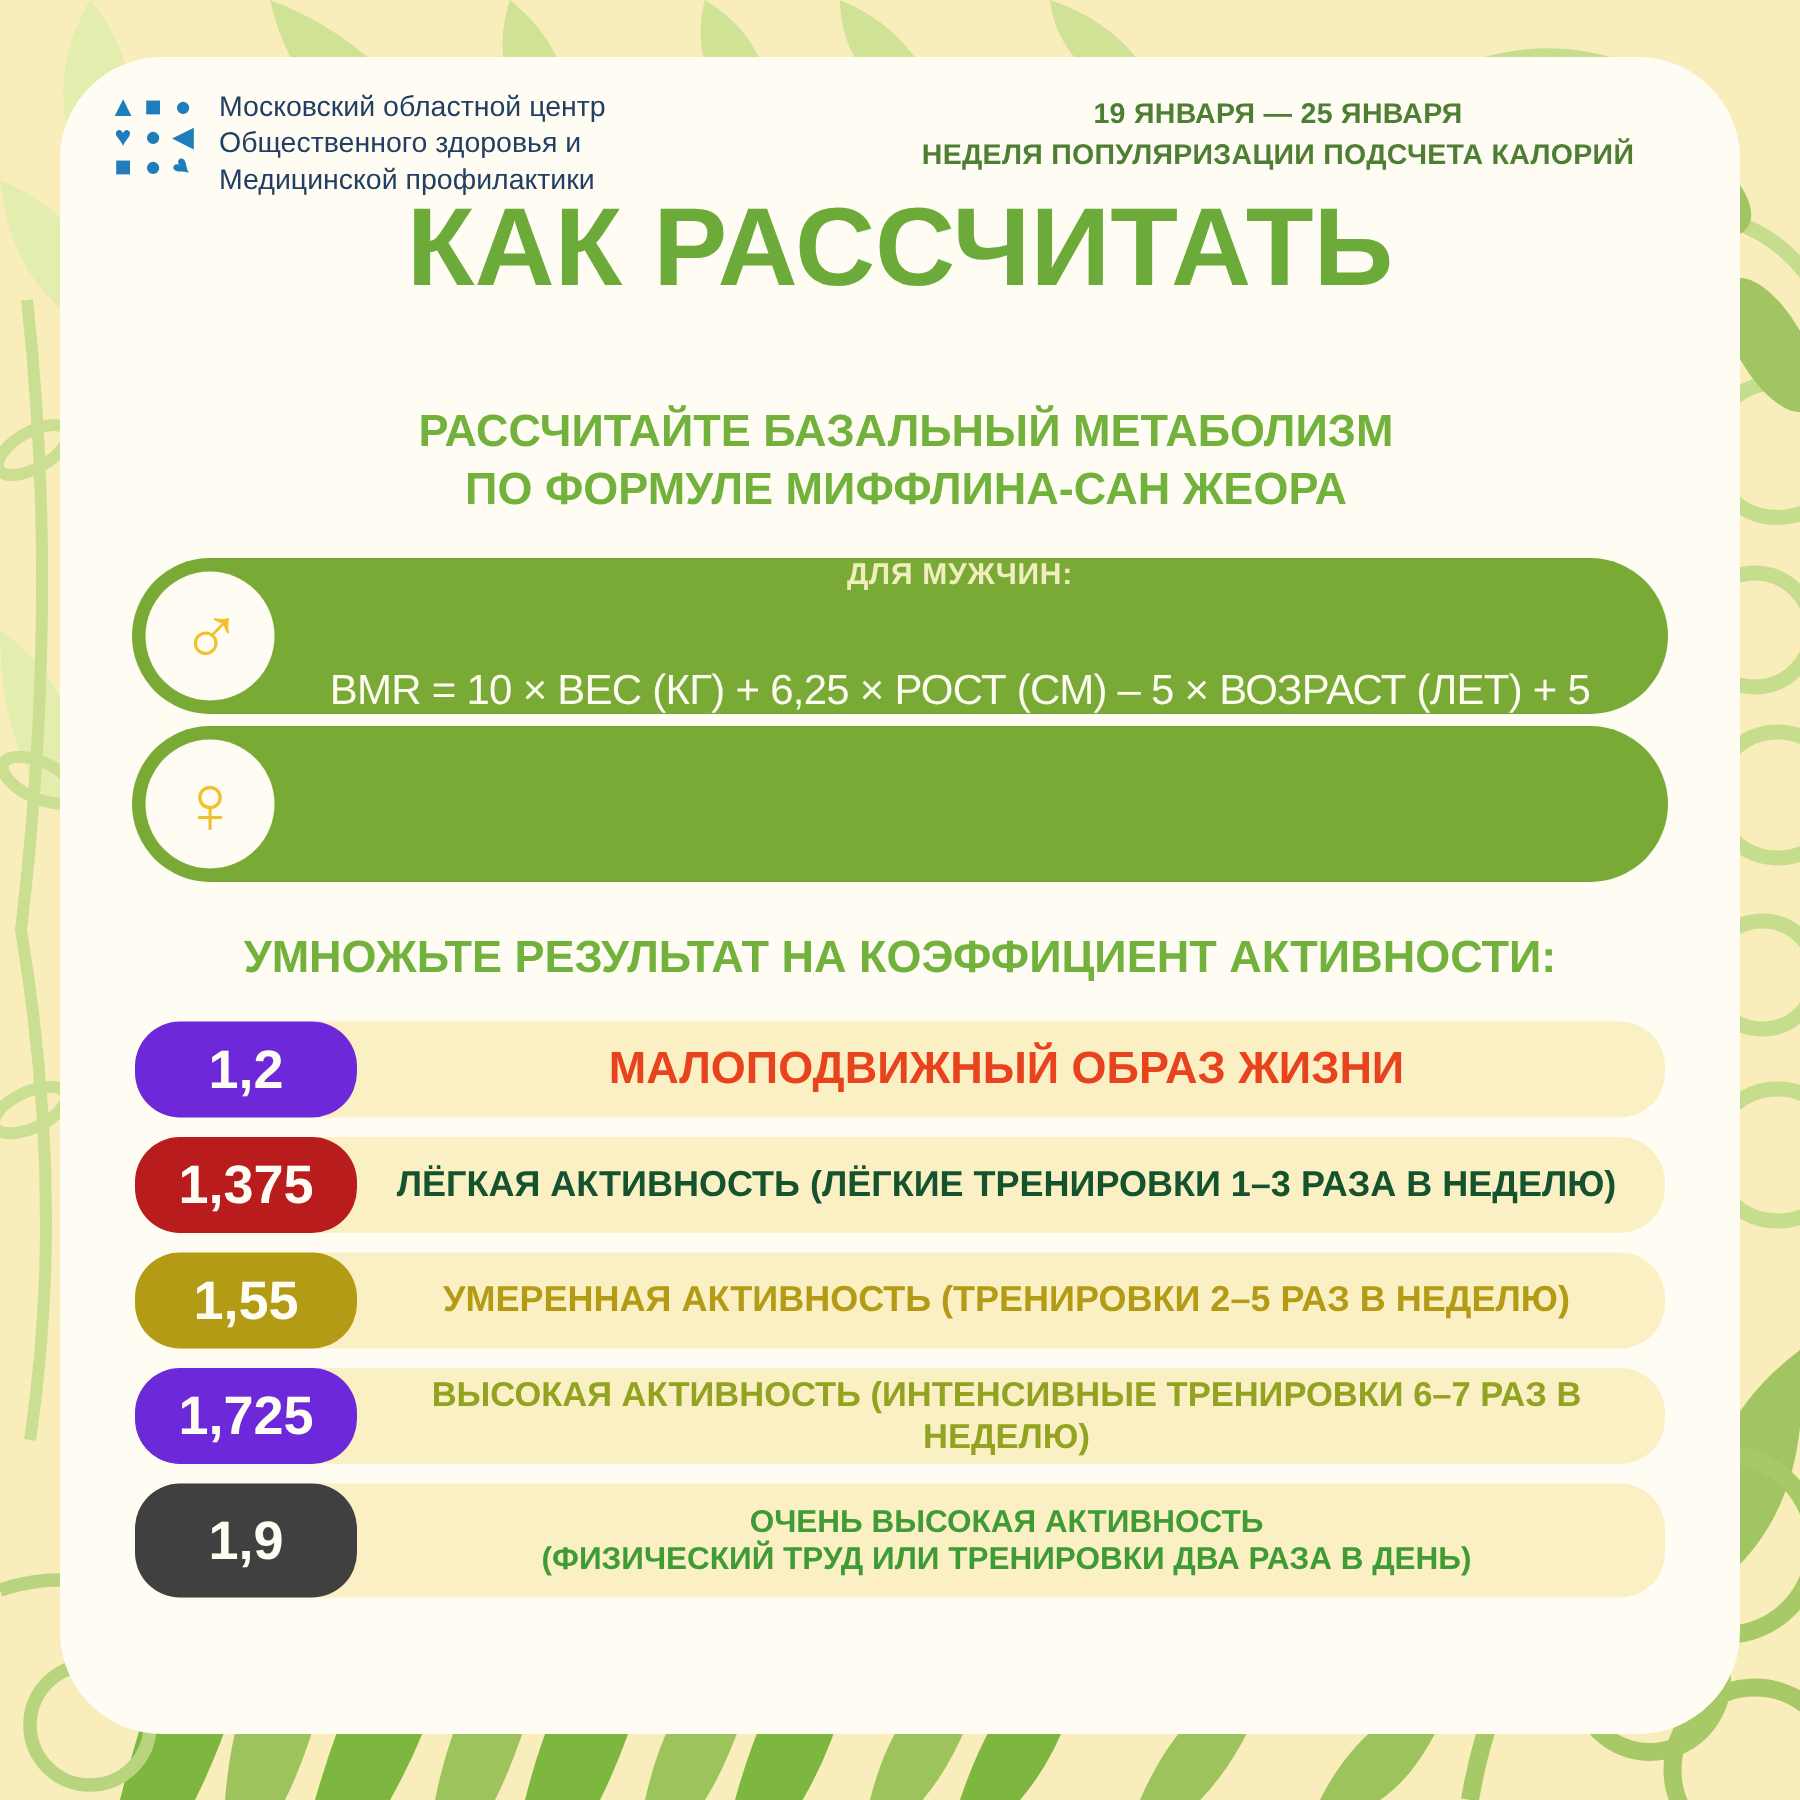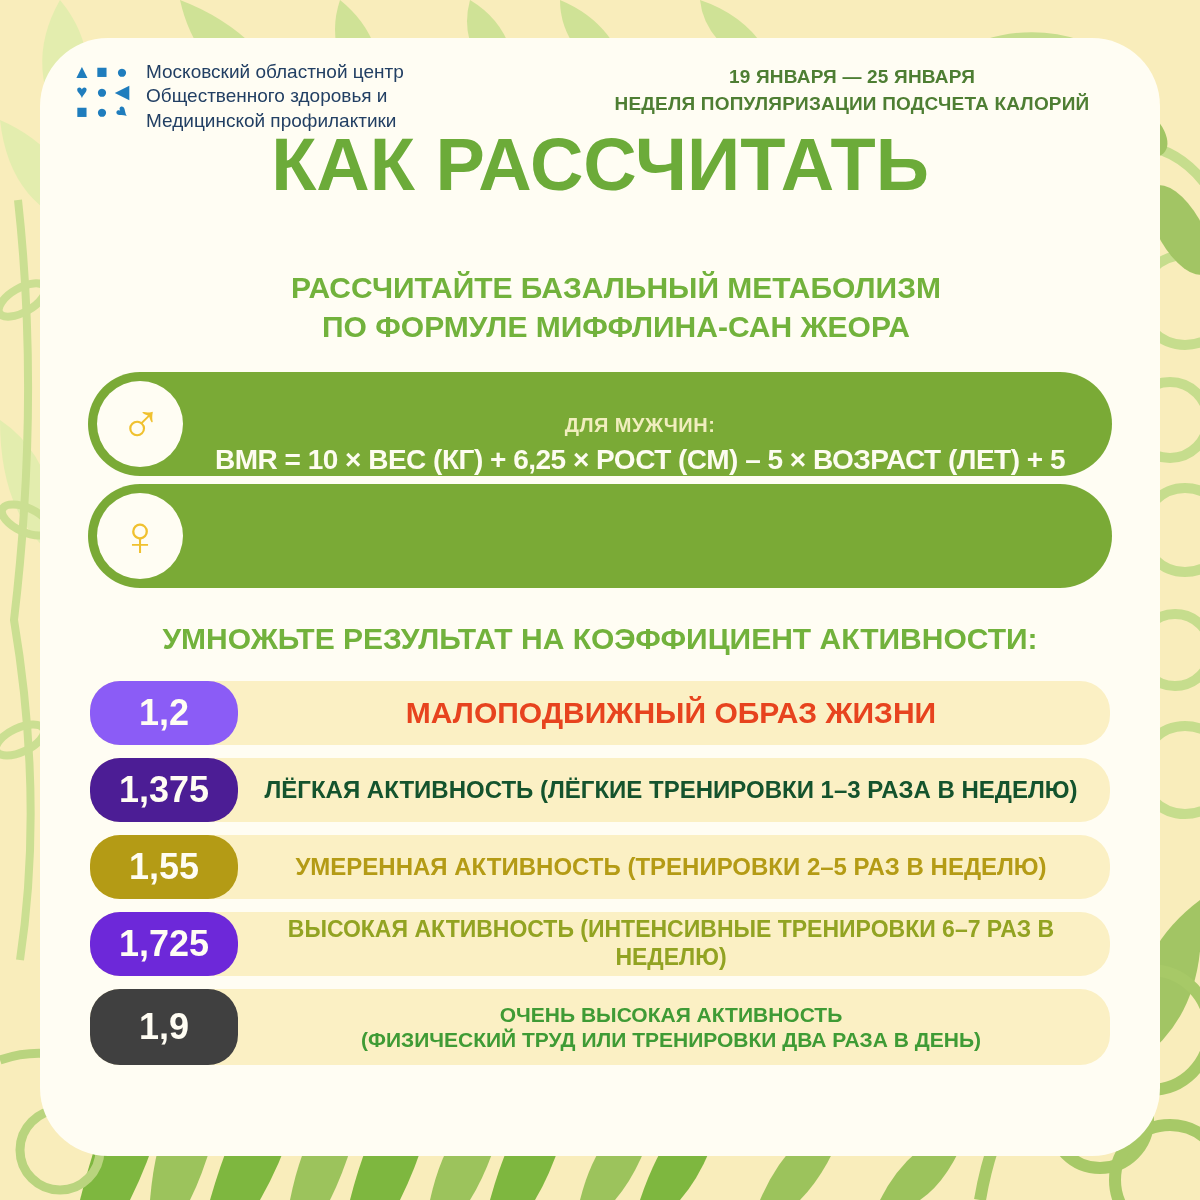--- a/index.html
+++ b/index.html
@@ -18,53 +18,53 @@
   .logo-grid span{width:20px;height:20px;font-size:19px;line-height:20px;text-align:center;
                   color:#1f7dbd;display:block;}
   .logo-grid span:nth-child(9){transform:rotate(-50deg);}
   .logo-text{margin-left:14px;font-size:19px;line-height:1.28;font-weight:500;color:#223f63;}
   .week-block{margin-left:auto;width:560px;text-align:center;font-size:19px;font-weight:700;
               color:#4e7e33;line-height:1.4;padding-top:4px;letter-spacing:.2px;}
 
   
   .title{position:absolute;top:84px;left:0;width:100%;text-align:center;margin:0;
          font-size:74px;font-weight:800;color:#6cab39;letter-spacing:0;}
-  .subtitle{position:absolute;top:230px;left:16px;width:100%;text-align:center;
+  .subtitle{position:absolute;top:230px;left:4px;width:100%;text-align:center;
             font-size:30px;font-weight:800;color:#72b23c;line-height:1.3;}
 
   
   .formula-pill{position:absolute;left:48px;width:1024px;height:104px;background:#7aaa36;
                 border-radius:52px;}
   .formula-pill.male{top:334px;}
   .formula-pill.female{top:446px;}
   .sym-circle{position:absolute;left:9px;top:9px;width:86px;height:86px;border-radius:50%;
               background:#fffdf3;display:flex;align-items:center;justify-content:center;}
   .sym{font-size:56px;font-weight:700;color:#f0c12f;line-height:1;}
   .sym.male-sym{transform:translate(1px,-2px);}
   .formula-body{position:absolute;left:96px;right:16px;top:0;bottom:0;display:flex;
-                flex-direction:column;align-items:center;justify-content:flex-end;}
+                flex-direction:column;align-items:center;justify-content:space-between;}
   .formula-label{font-size:20px;font-weight:800;color:#f1eebe;letter-spacing:.5px;margin-bottom:7px;}
-  .formula-text{font-size:28px;font-weight:700;color:#fdfcf0;white-space:nowrap;letter-spacing:-.5px;}
+  .formula-text{font-size:28px;font-weight:400;color:#fdfcf0;white-space:nowrap;letter-spacing:-.5px;}
 
   
   .multiply-heading{position:absolute;top:584px;left:0;width:100%;text-align:center;
                     font-size:30px;font-weight:800;color:#72b23c;}
 
   
   .rows{position:absolute;top:643px;left:50px;width:1020px;}
   .coef-row{position:relative;height:64px;border-radius:30px;background:#fbf0c4;margin-bottom:13px;}
   .coef-row.tall{height:76px;}
   .coef-pill{position:absolute;left:0;top:0;height:100%;width:148px;border-radius:30px;
              display:flex;align-items:center;justify-content:center;
              font-size:36px;font-weight:800;color:#fffdf3;}
   .coef-label{position:absolute;left:160px;right:18px;top:0;bottom:0;display:flex;
               flex-direction:column;align-items:center;justify-content:center;
               font-weight:800;text-align:center;line-height:1.2;}
-  .r1 .coef-pill{background:#8b5cf6;} .r1 .coef-label{color:#e7431e;font-size:30px;}
-  .r2 .coef-pill{background:#4c1d95;} .r2 .coef-label{color:#14532d;font-size:24px;}
+  .r1 .coef-pill{background:#6d28d9;} .r1 .coef-label{color:#e7431e;font-size:30px;}
+  .r2 .coef-pill{background:#b91c1c;} .r2 .coef-label{color:#14532d;font-size:24px;}
   .r3 .coef-pill{background:#b49b15;} .r3 .coef-label{color:#b49b15;font-size:24px;}
   .r4 .coef-pill{background:#6d28d9;} .r4 .coef-label{color:#92a322;font-size:23px;}
   .r5 .coef-pill{background:#404040;} .r5 .coef-label{color:#3f9b35;font-size:21px;}
 </style>
 </head>
 <body>
 
 <div class="page">
 
   <svg class="bg-decor" width="1200" height="1200" viewBox="0 0 1200 1200">

